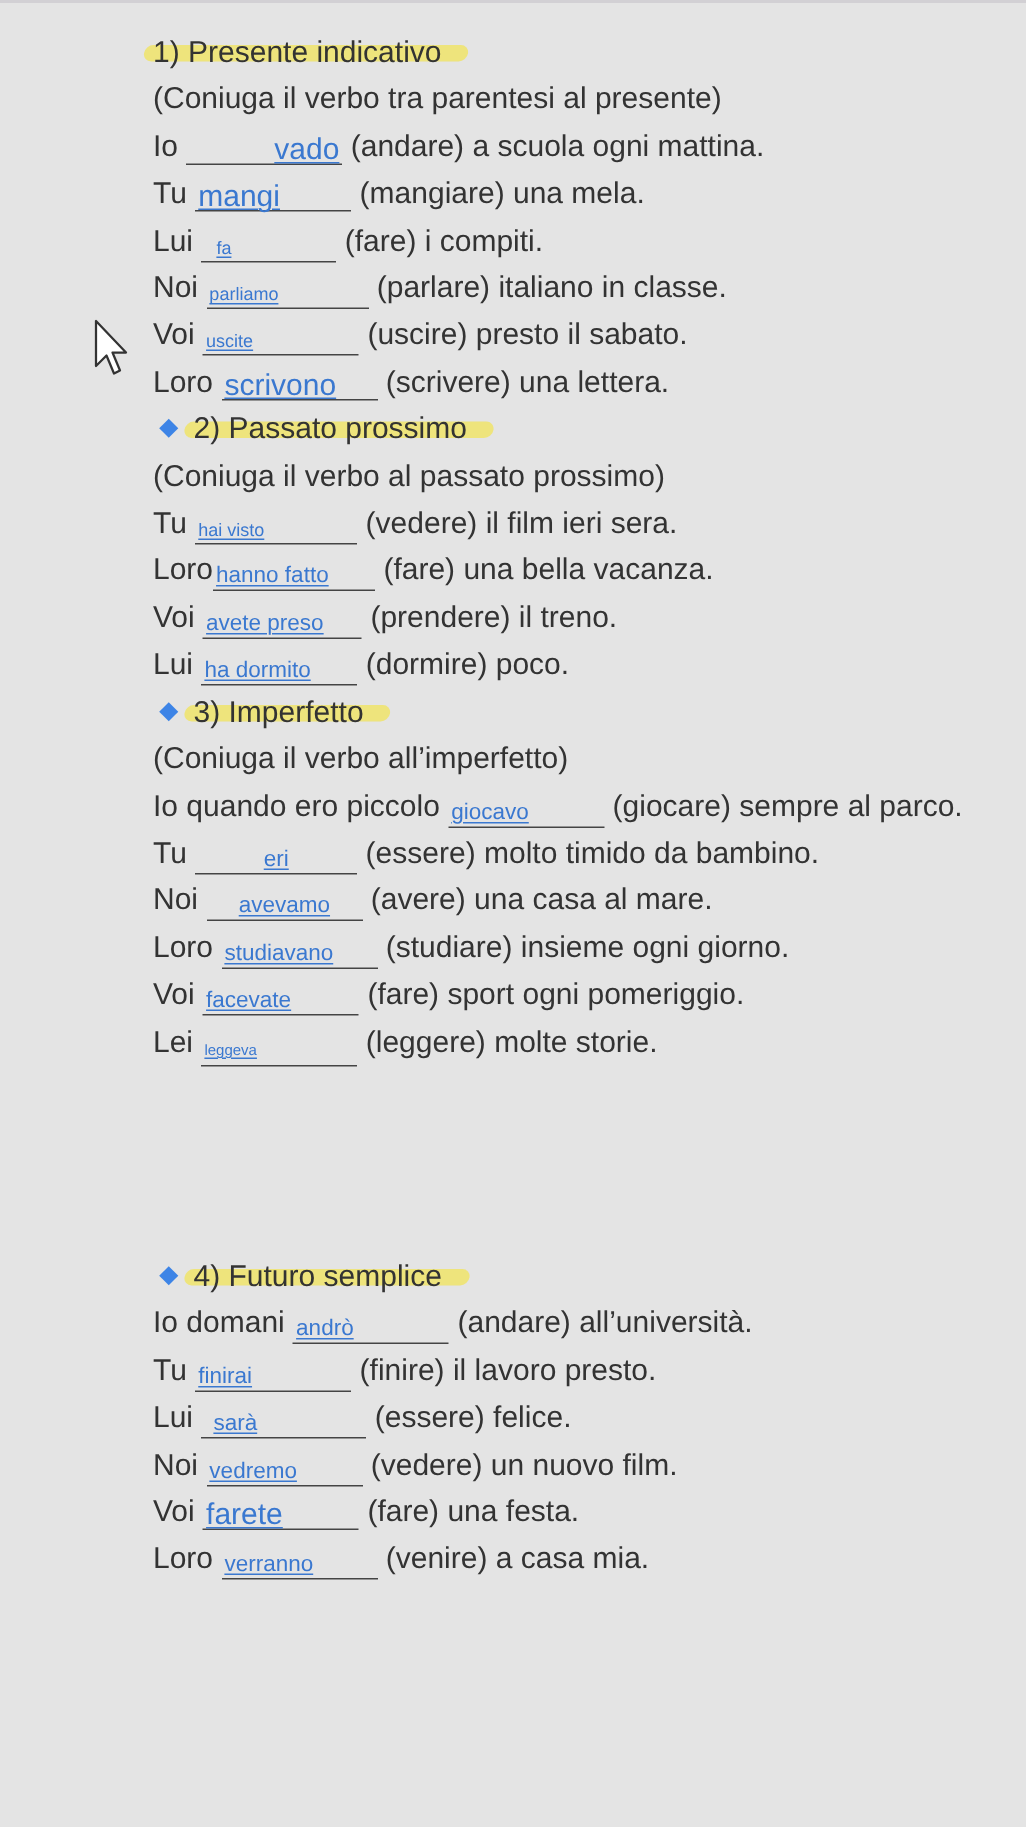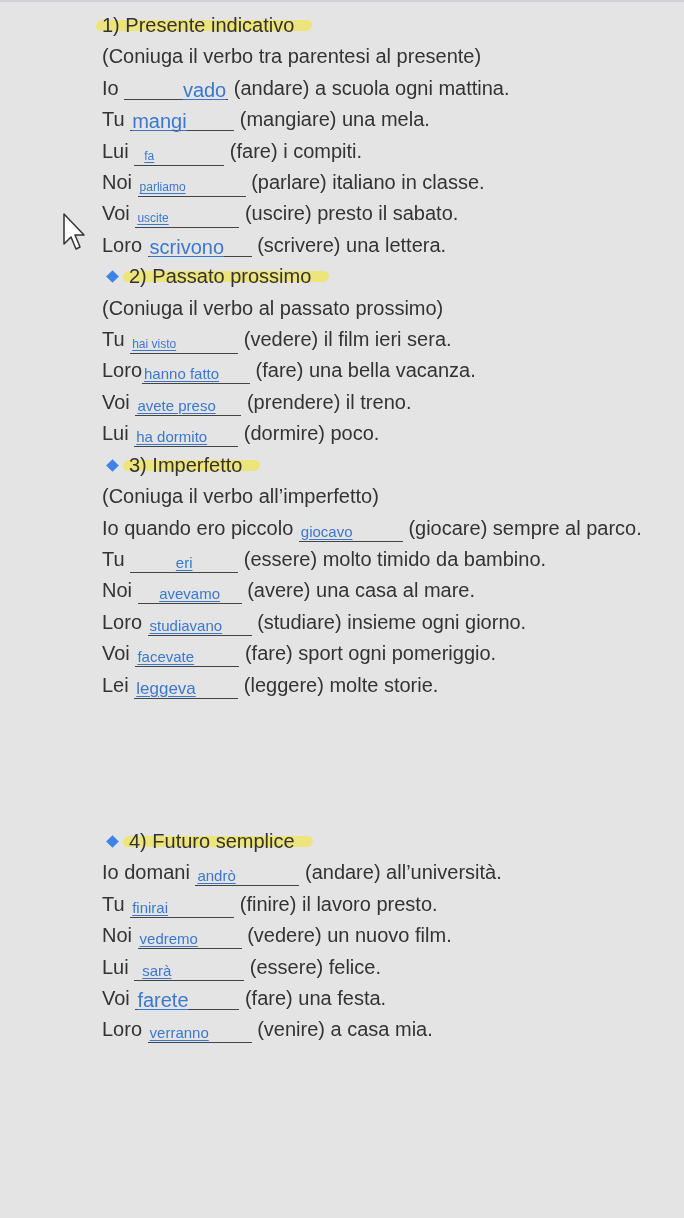--- a/index.html
+++ b/index.html
@@ -5,21 +5,21 @@
     html, body { margin: 0; padding: 0; }
     body {
       width: 684px; height: 1218px;
       background: #e4e4e4;
       font-family: "Liberation Sans", sans-serif;
       color: #333333;
       position: relative;
       overflow: hidden;
     }
     .top-border { position: absolute; left: 0; top: 0; width: 684px; height: 2px; background: #d2d0d4; }
-    .page { position: absolute; left: 102px; top: 10px; width: 570px; }
+    .page { position: absolute; left: 102px; top: 20px; width: 570px; }
     .line { font-size: 20px; line-height: 31.4px; white-space: nowrap; }
     .line.wrap { white-space: normal; }
     .heading { position: relative; }
     .hl {
       position: relative; z-index: 0;
     }
     .hl::before {
       content: ""; position: absolute; z-index: -1;
       left: -6px; right: -18px; top: 6px; bottom: 5px;
       background: #f0e46a; opacity: 0.85; border-radius: 8px;
@@ -81,30 +81,30 @@
   <div>
     <div class="line heading">
       <span class="diamond"></span><span class="hl">3) Imperfetto</span>
     </div>
     <div class="line">(Coniuga il verbo all’imperfetto)</div>
     <div class="line wrap"><span>Io quando ero piccolo</span> <span class="blank small" style="font-size:15px;width:100px"><span>giocavo</span></span> <span>(giocare) sempre al parco.</span></div>
     <div class="line"><span>Tu</span> <span class="blank small" style="font-size:15px;width:104px;text-align:center"><span>eri</span></span> <span>(essere) molto timido da bambino.</span></div>
     <div class="line"><span>Noi</span> <span class="blank small" style="font-size:15px;width:100px;text-align:center"><span>avevamo</span></span> <span>(avere) una casa al mare.</span></div>
     <div class="line"><span>Loro</span> <span class="blank small" style="font-size:15px;width:100px"><span>studiavano</span></span> <span>(studiare) insieme ogni giorno.</span></div>
     <div class="line"><span>Voi</span> <span class="blank small" style="font-size:15px;width:100px"><span>facevate</span></span> <span>(fare) sport ogni pomeriggio.</span></div>
-    <div class="line"><span>Lei</span> <span class="blank small" style="font-size:17px;width:100px"><span>leggeva</span></span> <span>(leggere) molte storie.</span></div>
+    <div class="line"><span>Lei</span> <span class="blank small" style="font-size:10px;width:100px"><span>leggeva</span></span> <span>(leggere) molte storie.</span></div>
   </div>
 
   <div class="gap"></div>
 
   <div>
     <div class="line heading">
       <span class="diamond"></span><span class="hl">4) Futuro semplice</span>
     </div>
     <div class="line"><span>Io domani</span> <span class="blank small" style="font-size:15px;width:100px"><span>andrò</span></span> <span>(andare) all’università.</span></div>
     <div class="line"><span>Tu</span> <span class="blank small" style="font-size:15px;width:100px"><span>finirai</span></span> <span>(finire) il lavoro presto.</span></div>
+    <div class="line"><span>Lui</span> <span class="blank small" style="font-size:15px;width:100px;padding-left:8px"><span>sarà</span></span> <span>(essere) felice.</span></div>
     <div class="line"><span>Noi</span> <span class="blank small" style="font-size:15px;width:100px"><span>vedremo</span></span> <span>(vedere) un nuovo film.</span></div>
-    <div class="line"><span>Lui</span> <span class="blank small" style="font-size:15px;width:100px;padding-left:8px"><span>sarà</span></span> <span>(essere) felice.</span></div>
     <div class="line"><span>Voi</span> <span class="blank small" style="font-size:20px;width:100px"><span>farete</span></span> <span>(fare) una festa.</span></div>
     <div class="line"><span>Loro</span> <span class="blank small" style="font-size:15px;width:100px"><span>verranno</span></span> <span>(venire) a casa mia.</span></div>
   </div>
 
 </div>
 
 </body></html>

